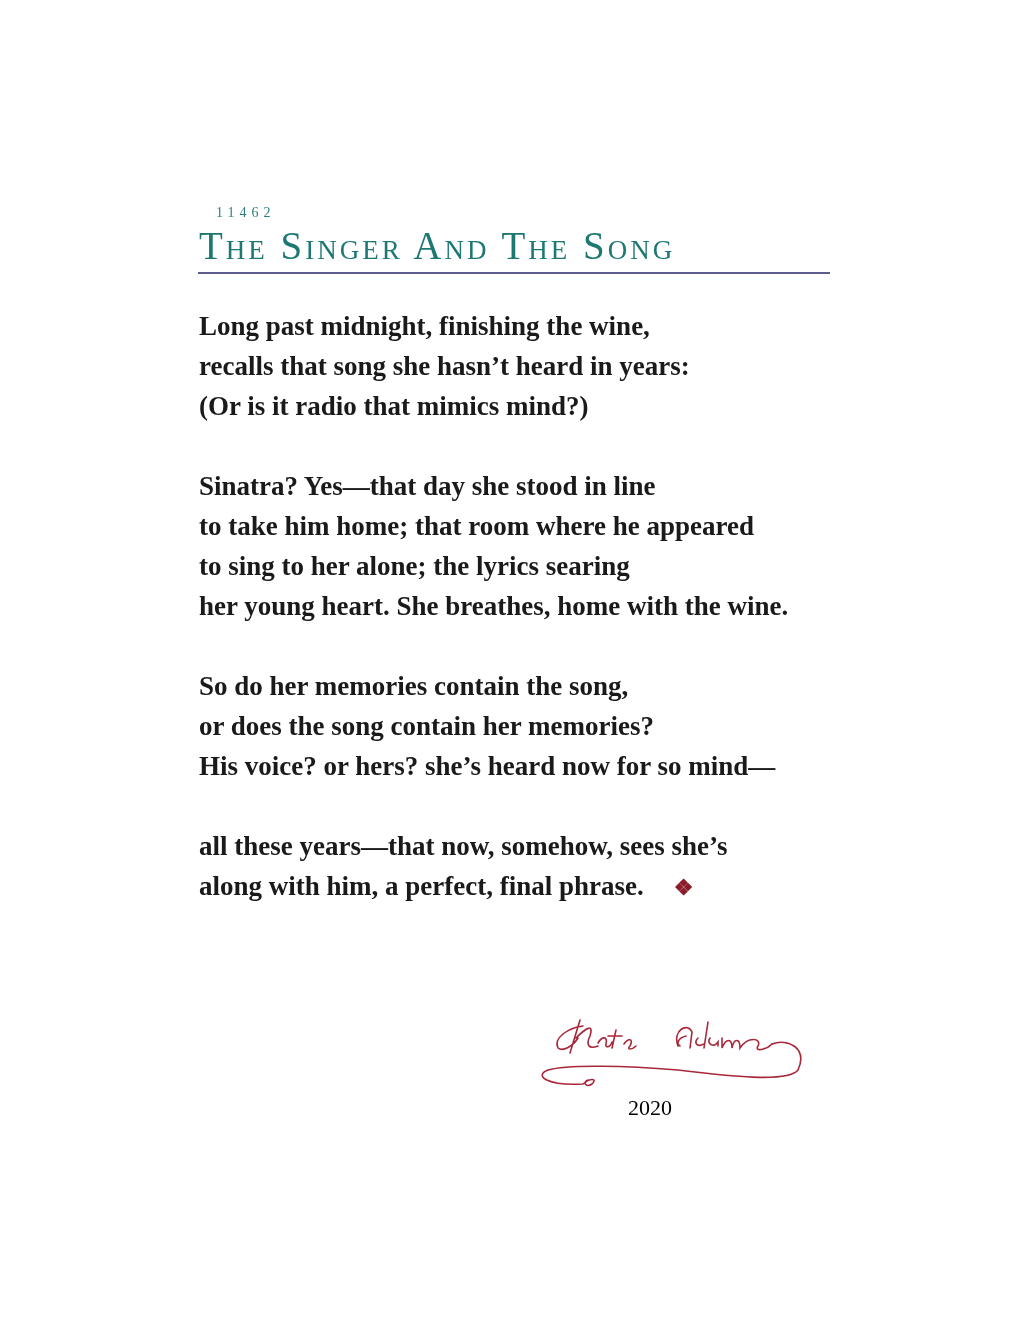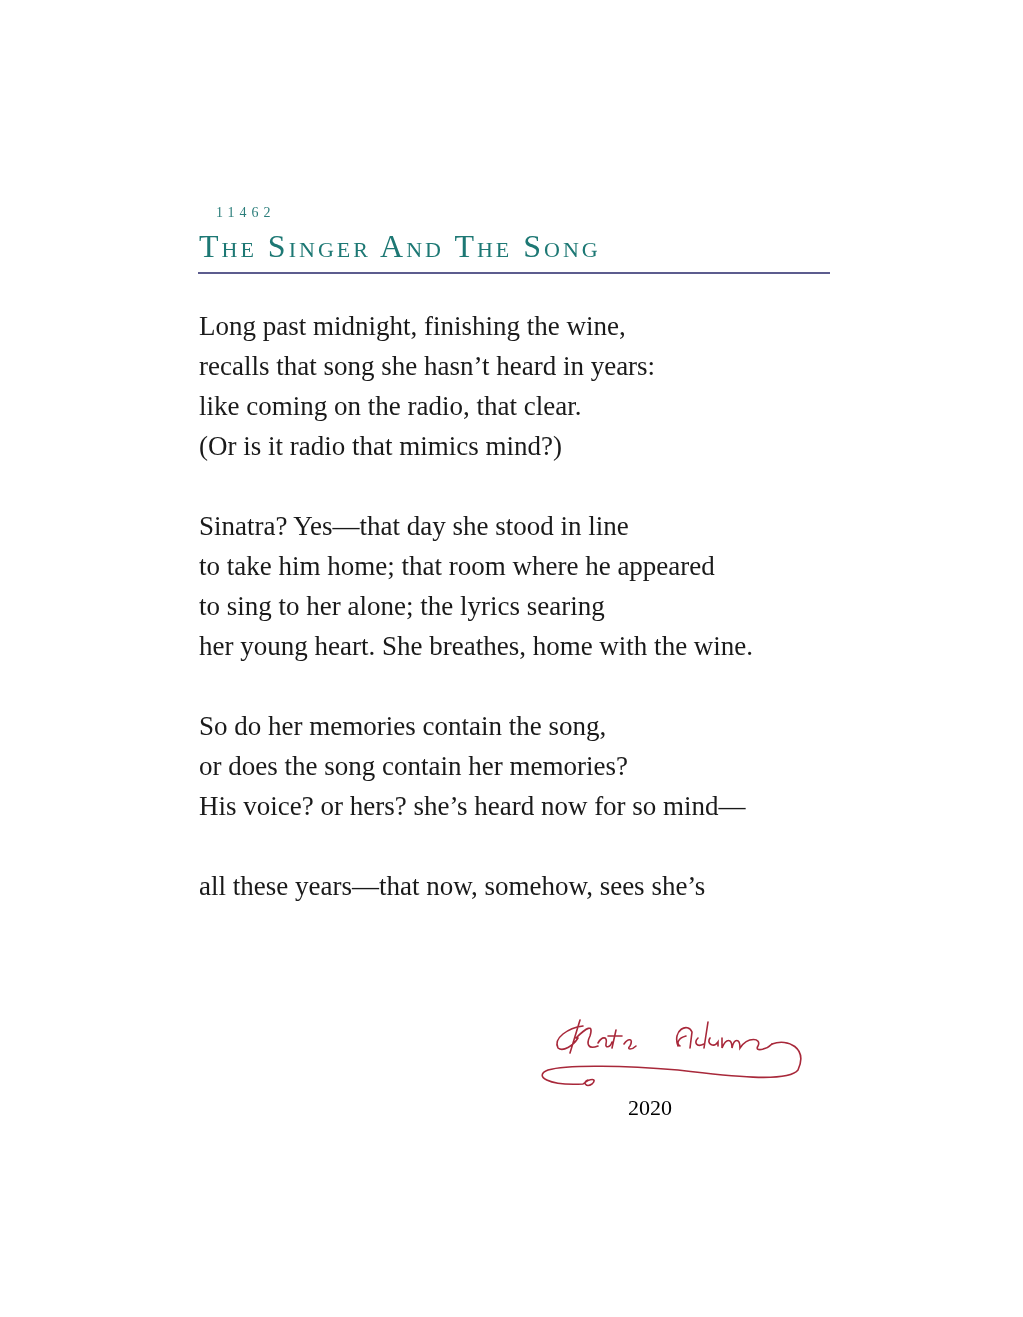--- a/index.html
+++ b/index.html
@@ -1,58 +1,58 @@
 <!DOCTYPE html>
 <html><head>
 <meta charset="utf-8">
 <style>
   html, body { margin: 0; padding: 0; background: #ffffff; }
   body { width: 1023px; height: 1317px; position: relative; overflow: hidden;
          font-family: "Liberation Serif", "DejaVu Serif", serif; color: #1a1a1a; }
   .number { position: absolute; left: 216px; top: 205px; font-size: 14px;
             letter-spacing: 5px; color: #2a7d7a; }
-  .title { position: absolute; left: 199px; top: 224px; font-size: 32px;
+  .title { position: absolute; left: 199px; top: 224px; font-size: 39px;
            color: #1d7874; letter-spacing: 3px; font-variant: small-caps;
            white-space: nowrap; line-height: 44px; }
   .rule { position: absolute; left: 198px; top: 272px; width: 632px; height: 2px;
           background: #5c5c8e; }
   .poem { position: absolute; left: 199px; top: 306px; font-size: 27px; line-height: 40px; }
   .stanza { margin-bottom: 40px; }
-  .line { white-space: nowrap; }
+  .line { white-space: nowrap; font-weight: bold; }
   .ornament { color: #8b1c2a; font-size: 22px; margin-left: 30px; }
   .signature { position: absolute; left: 528px; top: 1008px; width: 300px; height: 90px; }
   .year { position: absolute; left: 628px; top: 1095px; font-size: 22px; color: #000000; }
 </style>
 </head>
 <body>
 
 <div class="number">11462</div>
 <div class="title">The Singer And The Song</div>
 <div class="rule"></div>
 
 <div class="poem">
   <div class="stanza">
     <div class="line">Long past midnight, finishing the wine,</div>
     <div class="line">recalls that song she hasn’t heard in years:</div>
-    <div class="line">like coming on the radio, that clear.</div>
     <div class="line">(Or is it radio that mimics mind?)</div>
   </div>
   <div class="stanza">
     <div class="line">Sinatra? Yes—that day she stood in line</div>
     <div class="line">to take him home; that room where he appeared</div>
     <div class="line">to sing to her alone; the lyrics searing</div>
     <div class="line">her young heart. She breathes, home with the wine.</div>
   </div>
   <div class="stanza">
     <div class="line">So do her memories contain the song,</div>
     <div class="line">or does the song contain her memories?</div>
     <div class="line">His voice? or hers? she’s heard now for so mind—</div>
   </div>
   <div class="stanza">
     <div class="line">all these years—that now, somehow, sees she’s</div>
+    <div class="line"><span>along with him, a perfect, final phrase.</span><span class="ornament">❖</span></div>
   </div>
 </div>
 
 <svg class="signature" viewBox="0 0 300 90">
   <title>Kate Adams</title>
   <g fill="none" stroke="#a8283a" stroke-width="1.6" stroke-linecap="round">
     <path d="M55 18 C40 20 25 30 30 40 C35 44 45 38 50 30 M52 12 L42 45 M48 30 C58 20 66 15 62 28 C58 36 60 42 70 38"></path>
     <path d="M70 35 C74 28 80 28 78 36 C77 40 82 40 84 34 M88 22 L84 40 M80 28 L94 28 M96 36 C100 30 106 30 102 38 C98 42 104 42 108 38"></path>
     <path d="M150 38 C144 22 160 14 164 24 L162 40 M158 28 C150 30 148 36 152 38 M170 30 C166 34 168 40 176 36 M180 14 L176 40 M182 30 C178 36 186 40 190 34 L190 38 M194 30 L194 40 C198 30 204 30 204 40 C206 30 212 30 212 40 C220 28 234 30 230 38 C226 44 238 42 244 36"></path>
     <path d="M244 36 C260 30 280 40 270 62 C260 75 200 68 150 62 C100 58 40 56 20 62 C5 68 20 78 55 76 C62 70 70 70 64 76 C58 80 54 74 60 72"></path>

